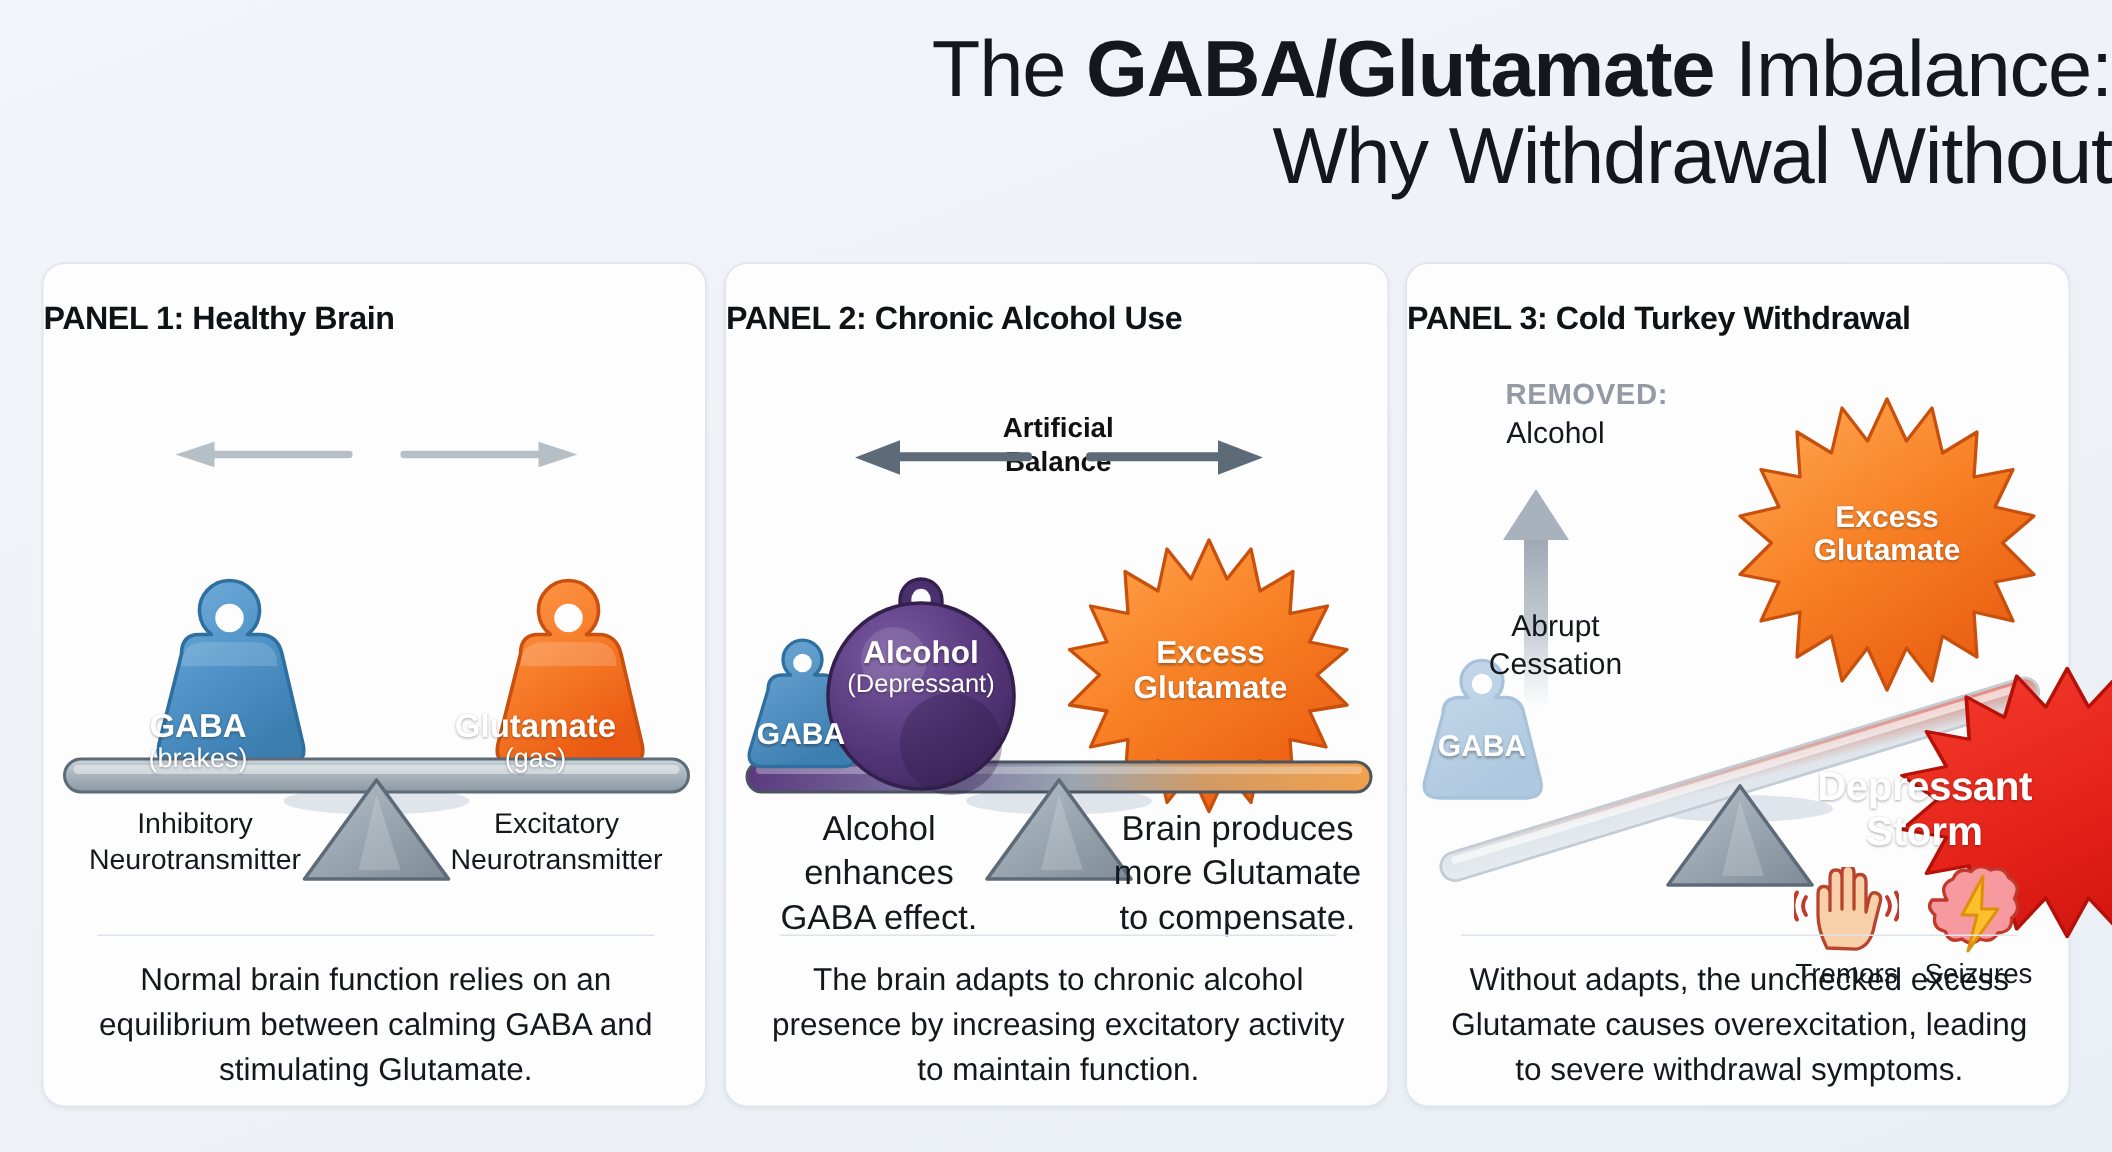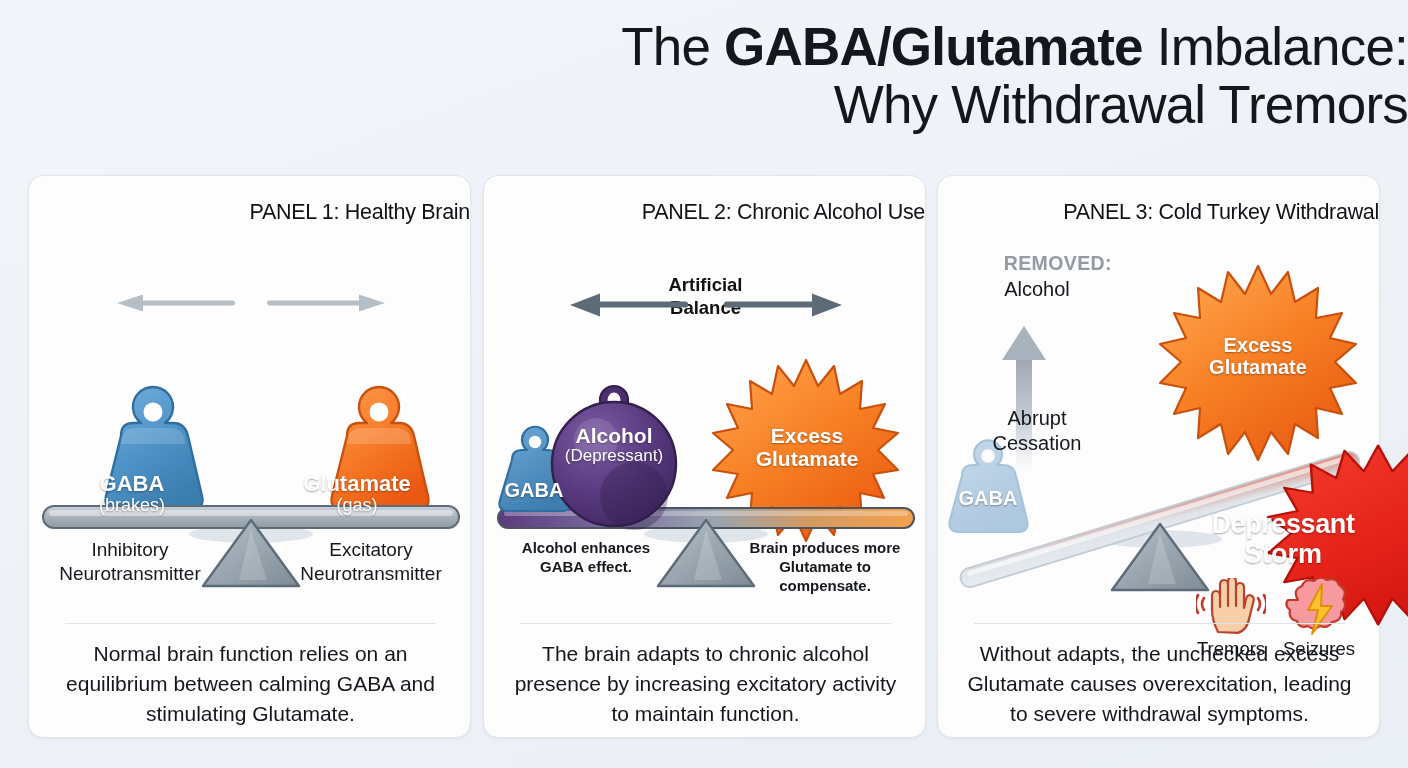--- a/index.html
+++ b/index.html
@@ -38,24 +38,23 @@
     border: 1px solid #dfe5ec;
     border-radius: 15px;
     box-shadow: 0 1px 3px rgba(40,60,90,.07);
   }
   #panel1 { left: 28px; }
   #panel2 { left: 483px; }
   #panel3 { left: 937px; }
 
   .panel-title {
     position: absolute; top: 24px; left: 0; width: 100%;
-    text-align: right;
-    font-size: 21.5px; font-weight: 400; color: #101316;
+    text-align: left;
+    font-size: 21.5px; font-weight: 700; color: #101316;
     letter-spacing: -0.3px;
-    padding-left: 36px;
   }
 
   .stage { position: absolute; top: 58px; left: 0; width: 443px; height: 390px;
            overflow: visible; }
 
   .divider {
     position: absolute; left: 36px; width: 371px; height: 1px;
     background: #dde3ea; top: 447px;
   }
   .caption {
@@ -83,21 +82,21 @@
   }
 
   
   .side-text {
     position: absolute; font-size: 19px; color: #15181c; text-align: center;
     line-height: 1.24;
   }
 
   
   .note {
-    position: absolute; font-size: 15px; color: #15181c; line-height: 1.28; font-weight: bold;
+    position: absolute; font-size: 23px; color: #15181c; line-height: 1.28;
   }
 
   
   .removed-head {
     position: absolute; font-size: 19.5px; font-weight: 700; color: #939aa4;
     letter-spacing: .4px;
   }
   .removed-sub { position: absolute; font-size: 20px; color: #14171c; }
   .abrupt { position: absolute; font-size: 20px; color: #14171c; text-align: center;
             line-height: 1.25; }
@@ -106,21 +105,21 @@
     position: absolute; font-size: 18.5px; color: #14171c; text-align: center;
   }
 </style>
 </head>
 <body>
 
 <div id="root">
 
   <div id="title">
     <span>The </span><b>GABA/Glutamate</b><span> Imbalance:</span><br>
-    <span>Why Withdrawal Tremors</span>
+    <span>Why Withdrawal Without</span>
   </div>
 
   <div class="panel" id="panel1">
     <div class="panel-title">PANEL 1: Healthy Brain</div>
 
     <div class="stage">
 
       <div class="arrow-row">
         <svg class="arrow-svg" style="left:88px;top:18px" width="120" height="22" viewBox="0 0 120 22">
           <g fill="#b6bec6">

